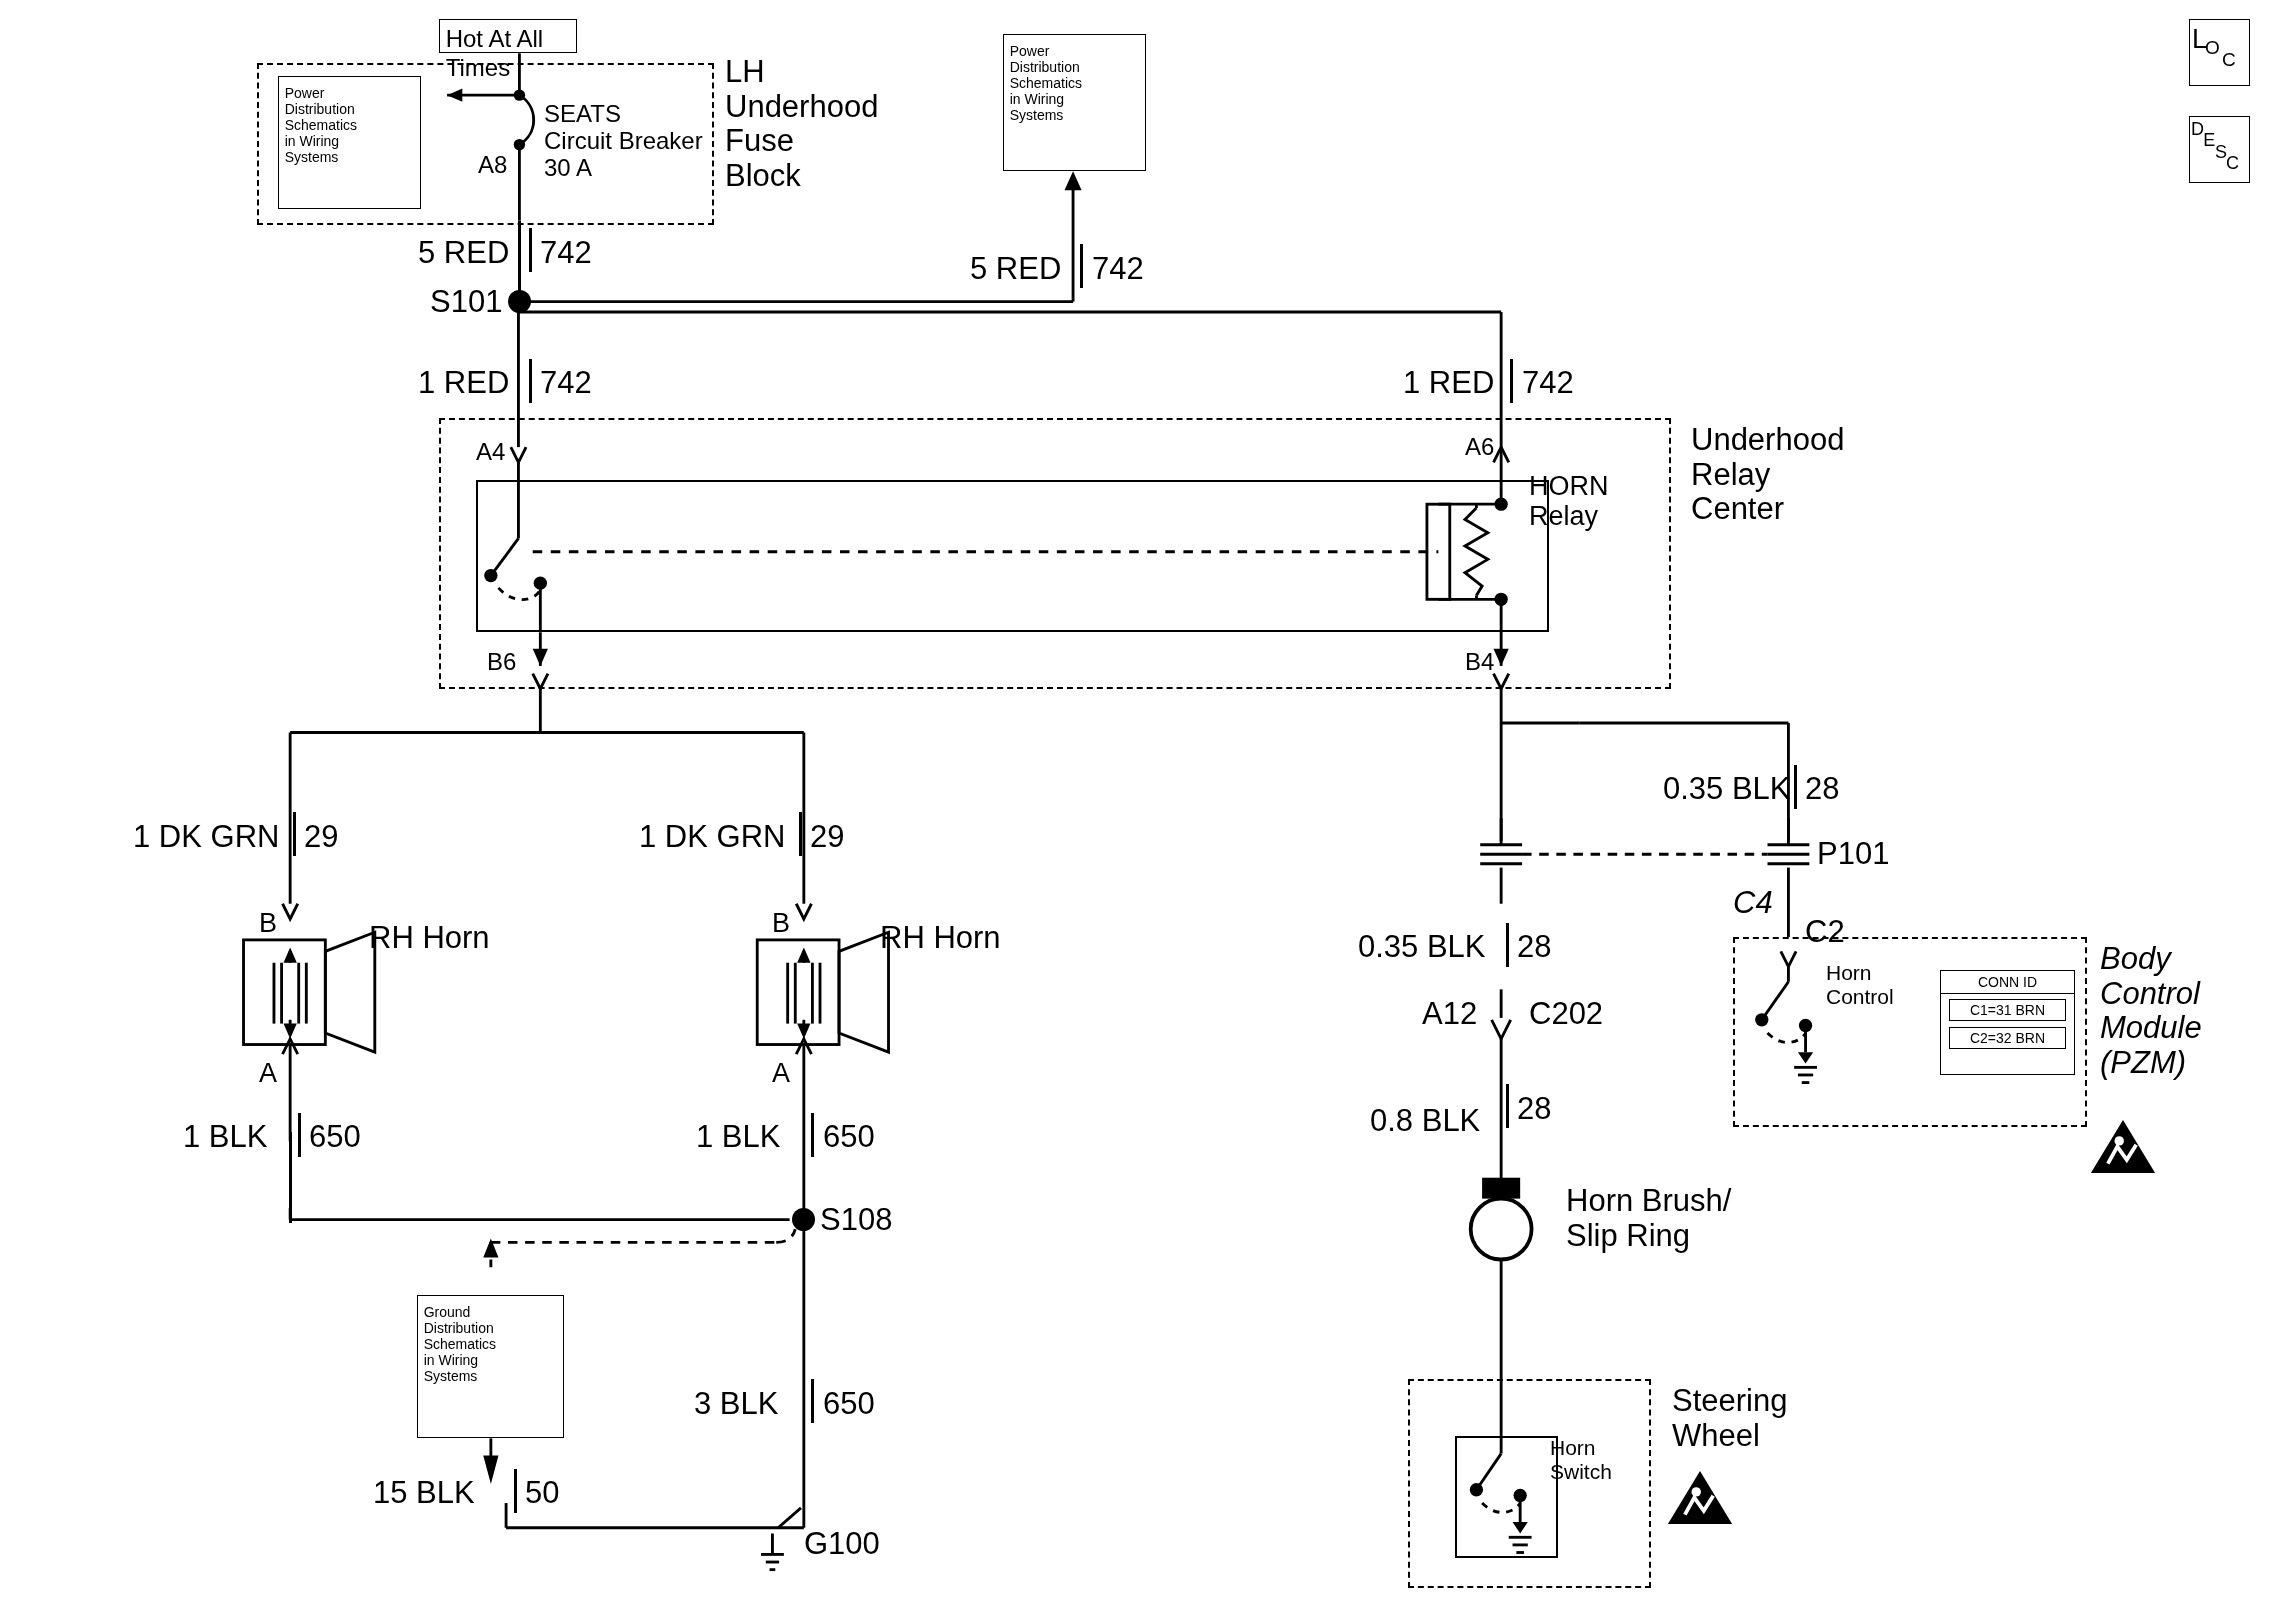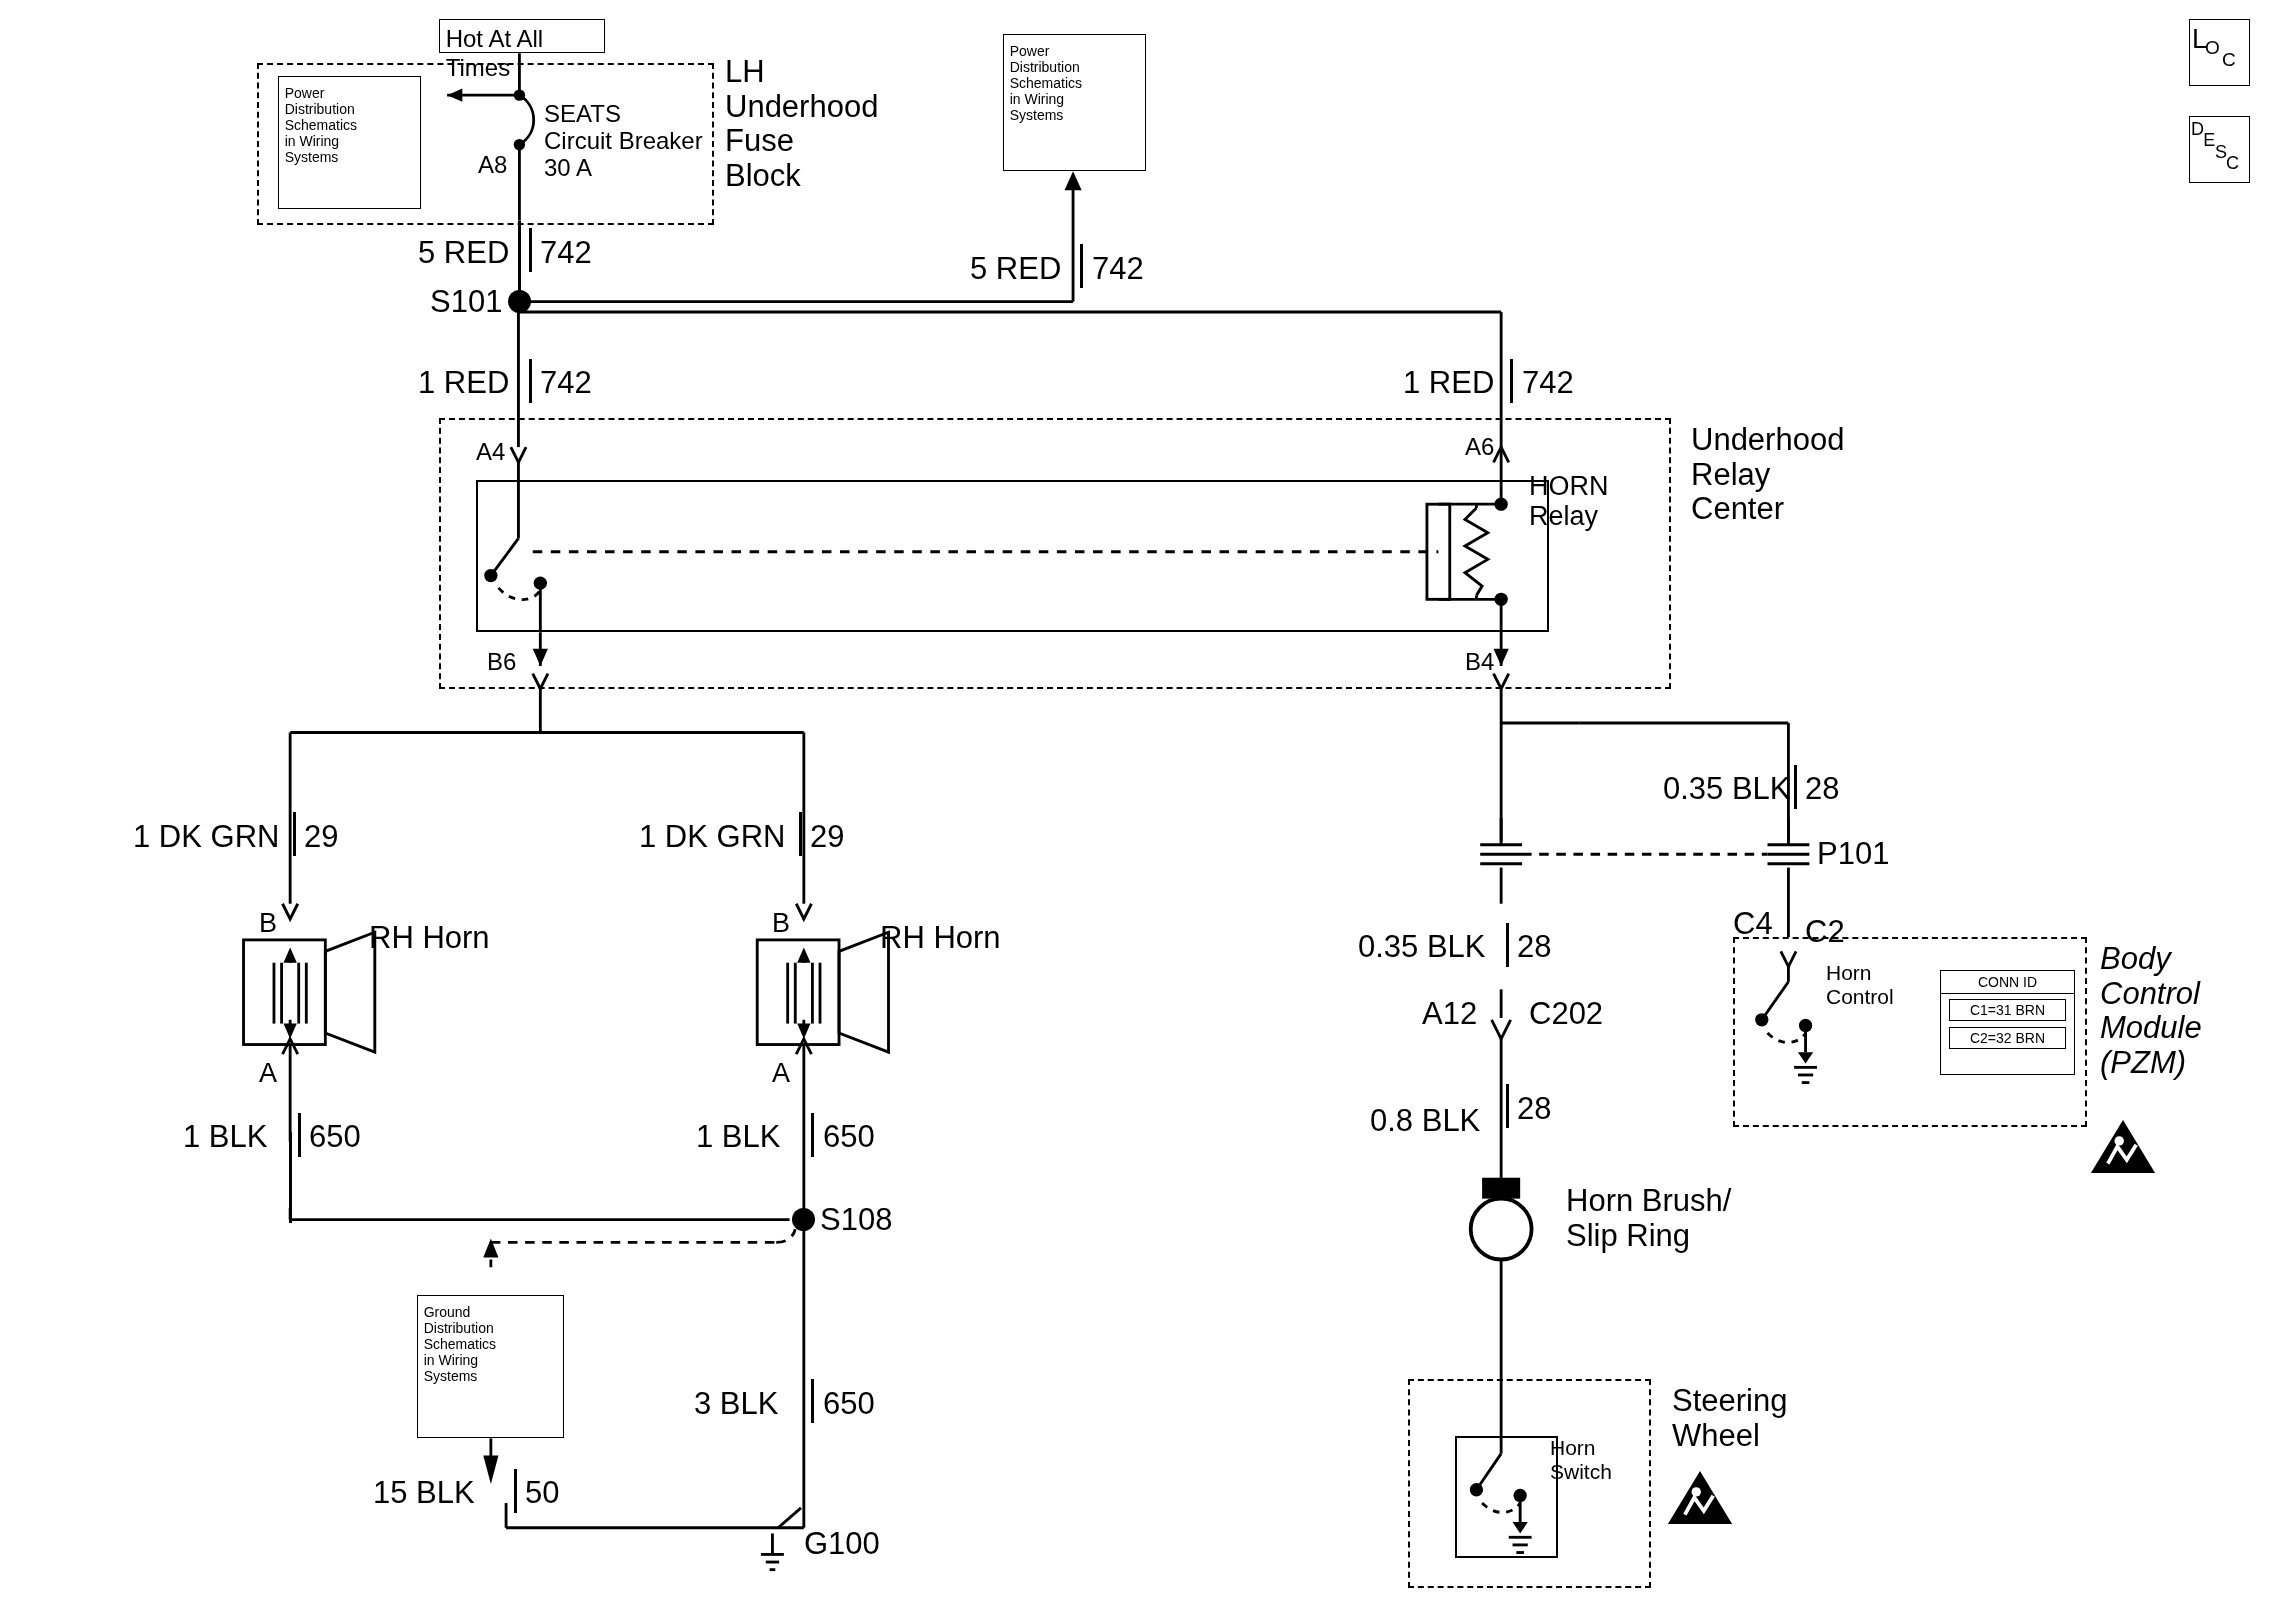--- a/index.html
+++ b/index.html
@@ -67,21 +67,21 @@
   .f20 { font-size: 27px; }
   .f24 { font-size: 31px; }
   .center { text-align: center; }
   svg { position: absolute; overflow: visible; }
 </style>
 </head>
 <body>
 
 <div id="sheet">
 
-  <div class="txtbox f18" style="left:439px; top:19px; width:166px; height:34px;">
+  <div class="txtbox f18" style="left:439px; top:19px; width:138px; height:34px;">
     <span>Hot At All Times</span>
   </div>
 
   <div class="dashbox" style="left:257px; top:63px; width:457px; height:162px;"></div>
 
   <div class="thinbox f14" style="left:278px; top:76px; width:143px; height:133px; padding:7.6px 5.7px;">
     <span style="white-space:pre-line;">Power
 Distribution
 Schematics
 in Wiring
@@ -333,21 +333,21 @@
     <line x1="1578" y1="912" x2="1578" y2="950" stroke="#000" stroke-width="3"></line>
 
     <path d="M1858 888 L1902 888 M1858 898 L1902 898 M1858 908 L1902 908" stroke="#000" stroke-width="3"></path>
     <line x1="1880" y1="860" x2="1880" y2="884" stroke="#000" stroke-width="3"></line>
     <line x1="1880" y1="912" x2="1880" y2="985" stroke="#000" stroke-width="3"></line>
 
     <line x1="1600" y1="898" x2="1858" y2="898" stroke="#000" stroke-width="3" stroke-dasharray="10 8"></line>
   </svg>
   <div class="lbl f24" style="left:1817px; top:837px;">P101</div>
 
-  <div class="lbl f24" style="left:1733px; top:907px;">C4</div>
+  <div class="lbl f24" style="left:1733px; top:886px;font-style:italic;">C4</div>
   <div class="lbl f24" style="left:1805px; top:915px;">C2</div>
 
   <div class="lbl f24" style="left:1358px; top:930px;">0.35 BLK</div>
   <div class="lbl f24" style="left:1517px; top:930px;">28</div>
   <div class="wire v" style="left:1506px; top:923px; height:44px;"></div>
 
   <div class="lbl f24" style="left:1422px; top:997px;">A12</div>
   <div class="lbl f24" style="left:1529px; top:997px;">C202</div>
 
   <svg style="left:0; top:0; width:2285px; height:1602px;" viewBox="0 0 2402 1684" width="2285" height="1602">

